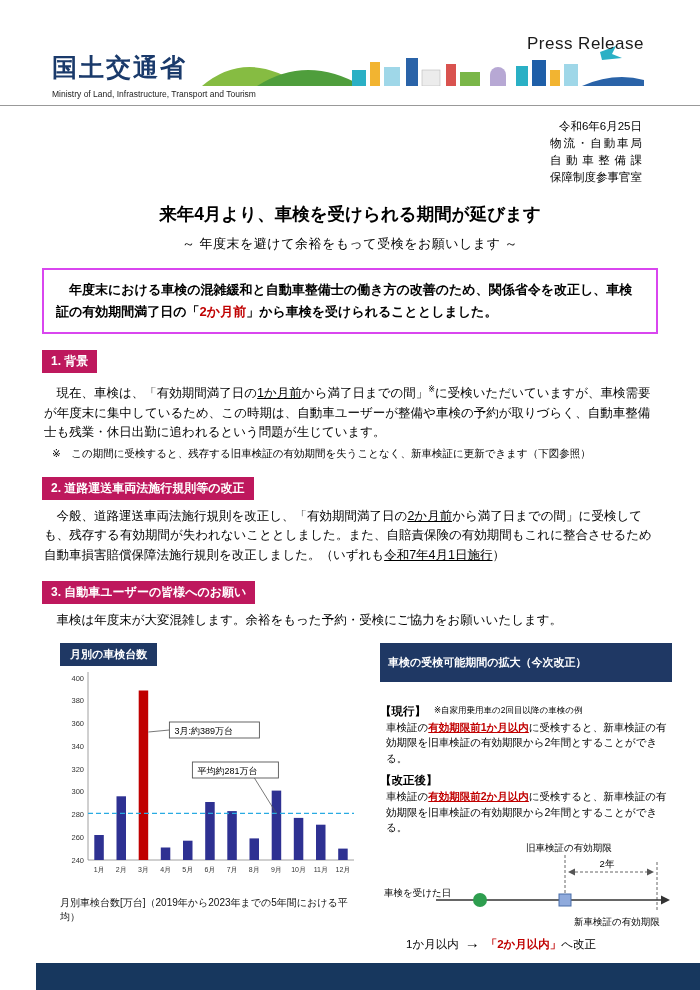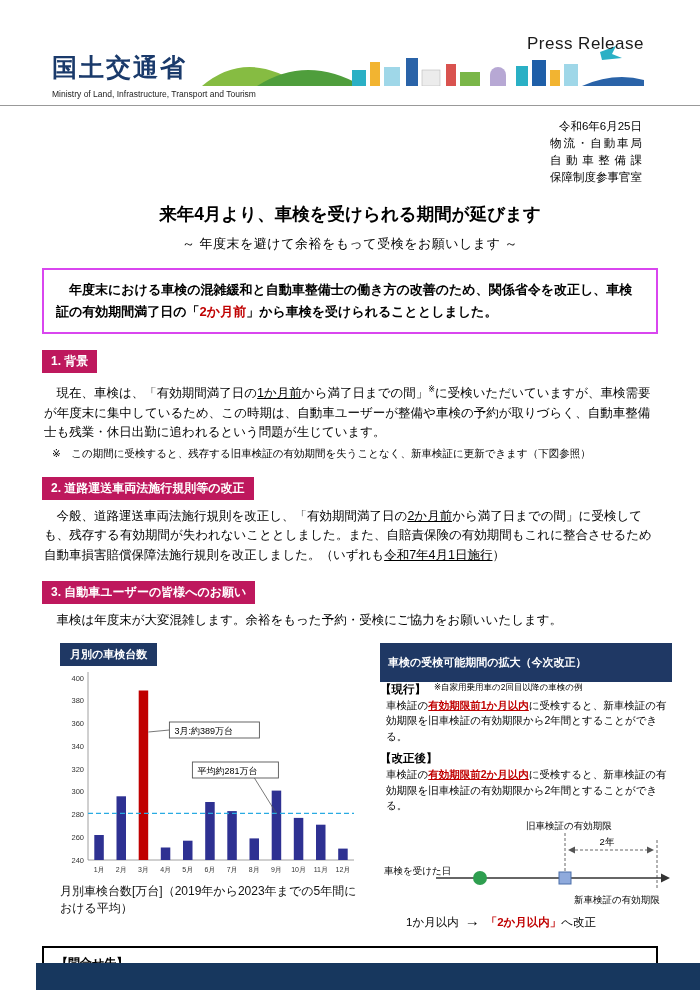--- a/index.html
+++ b/index.html
@@ -22,22 +22,22 @@
   .redu{color:#c00000;font-weight:bold;text-decoration:underline}
   .sec-head{display:inline-block;background:#be185d;color:#fff;font-size:12px;font-weight:bold;padding:3px 9px;margin:16px 0 7px 42px}
   .para{margin:0 44px;font-size:12.5px;line-height:19.5px}
   .sup{font-size:8px;vertical-align:super}
   .note{margin:4px 44px 0 52px;font-size:10.5px}
   .charts{display:flex;margin:12px 0 0 60px}
   .chart-col{width:302px}
   .panel-col{width:292px;margin-left:18px}
   .box-head{background:#1f3864;color:#fff;font-size:11px;font-weight:bold;padding:4px 10px;display:inline-block}
   .box-head.wide{display:block;padding:12px 8px}
-  .chart-caption{font-size:12px;margin-top:1px;color:#111}
-  .cur-row{display:flex;align-items:flex-start;margin-top:0}
+  .chart-caption{font-size:10px;margin-top:14px;color:#111}
+  .cur-row{display:flex;align-items:center;margin-top:22px}
   .panel-label{font-weight:bold;font-size:11.5px}
   .panel-note{font-size:8.5px;margin-left:8px}
   .panel-text{font-size:10.5px;line-height:15.5px;margin:1px 0 0 6px}
   .timeline{margin-top:2px}
   .revision-line{font-size:11.5px;margin:0 0 0 26px}
   .rev-arrow{font-size:15px;font-weight:bold;margin:0 6px}
   .contact{border:2px solid #000;margin:16px 42px 0;padding:7px 12px;font-size:11.5px}
   .contact-title{font-weight:bold;font-size:12px}
   .contact-bureau{margin:3px 0 0 10px}
   .contact-row{display:flex;margin:3px 0 0 22px}

